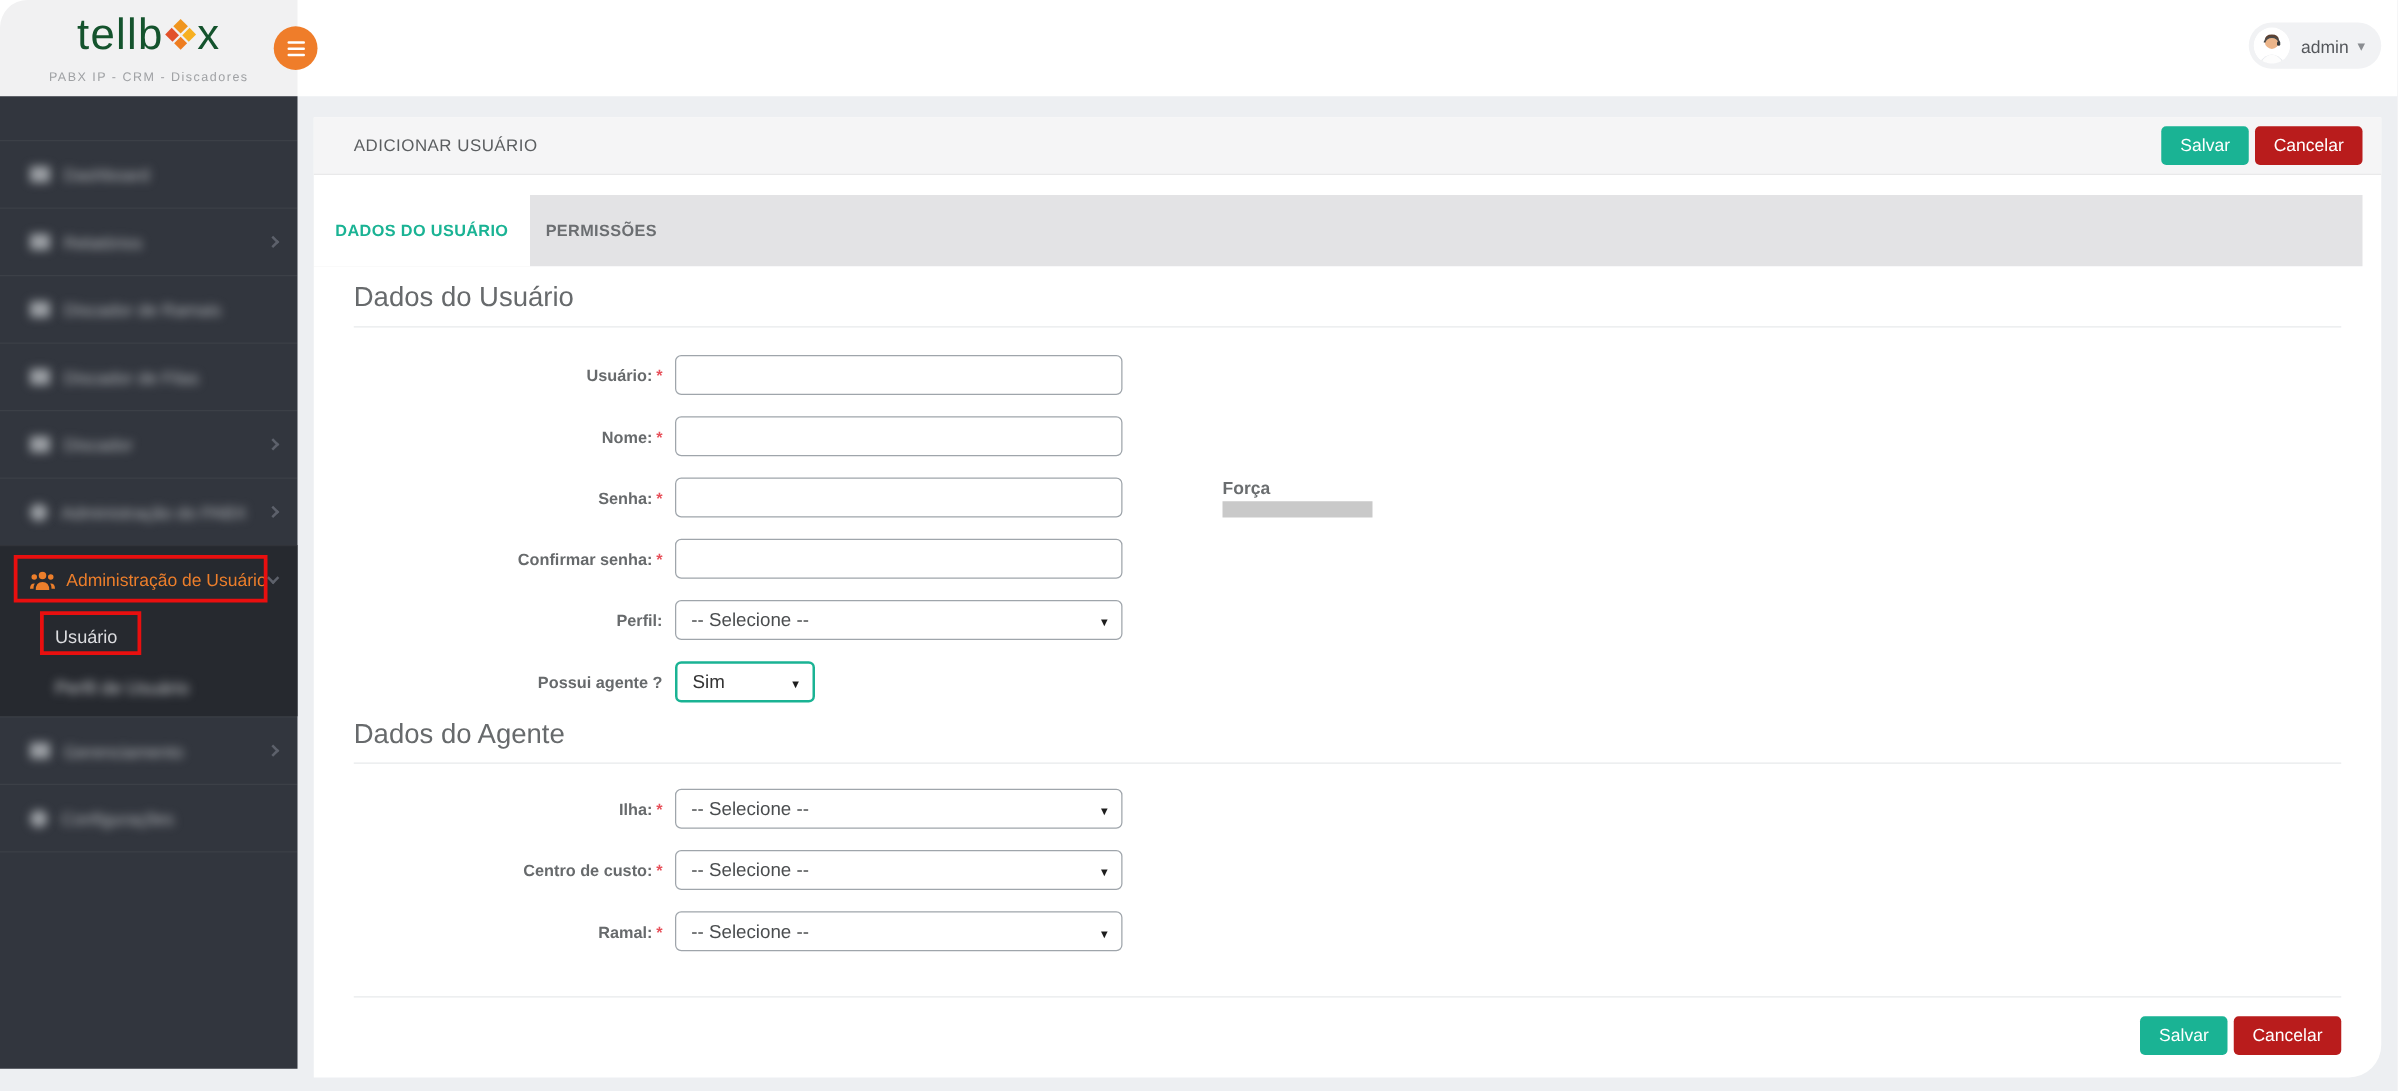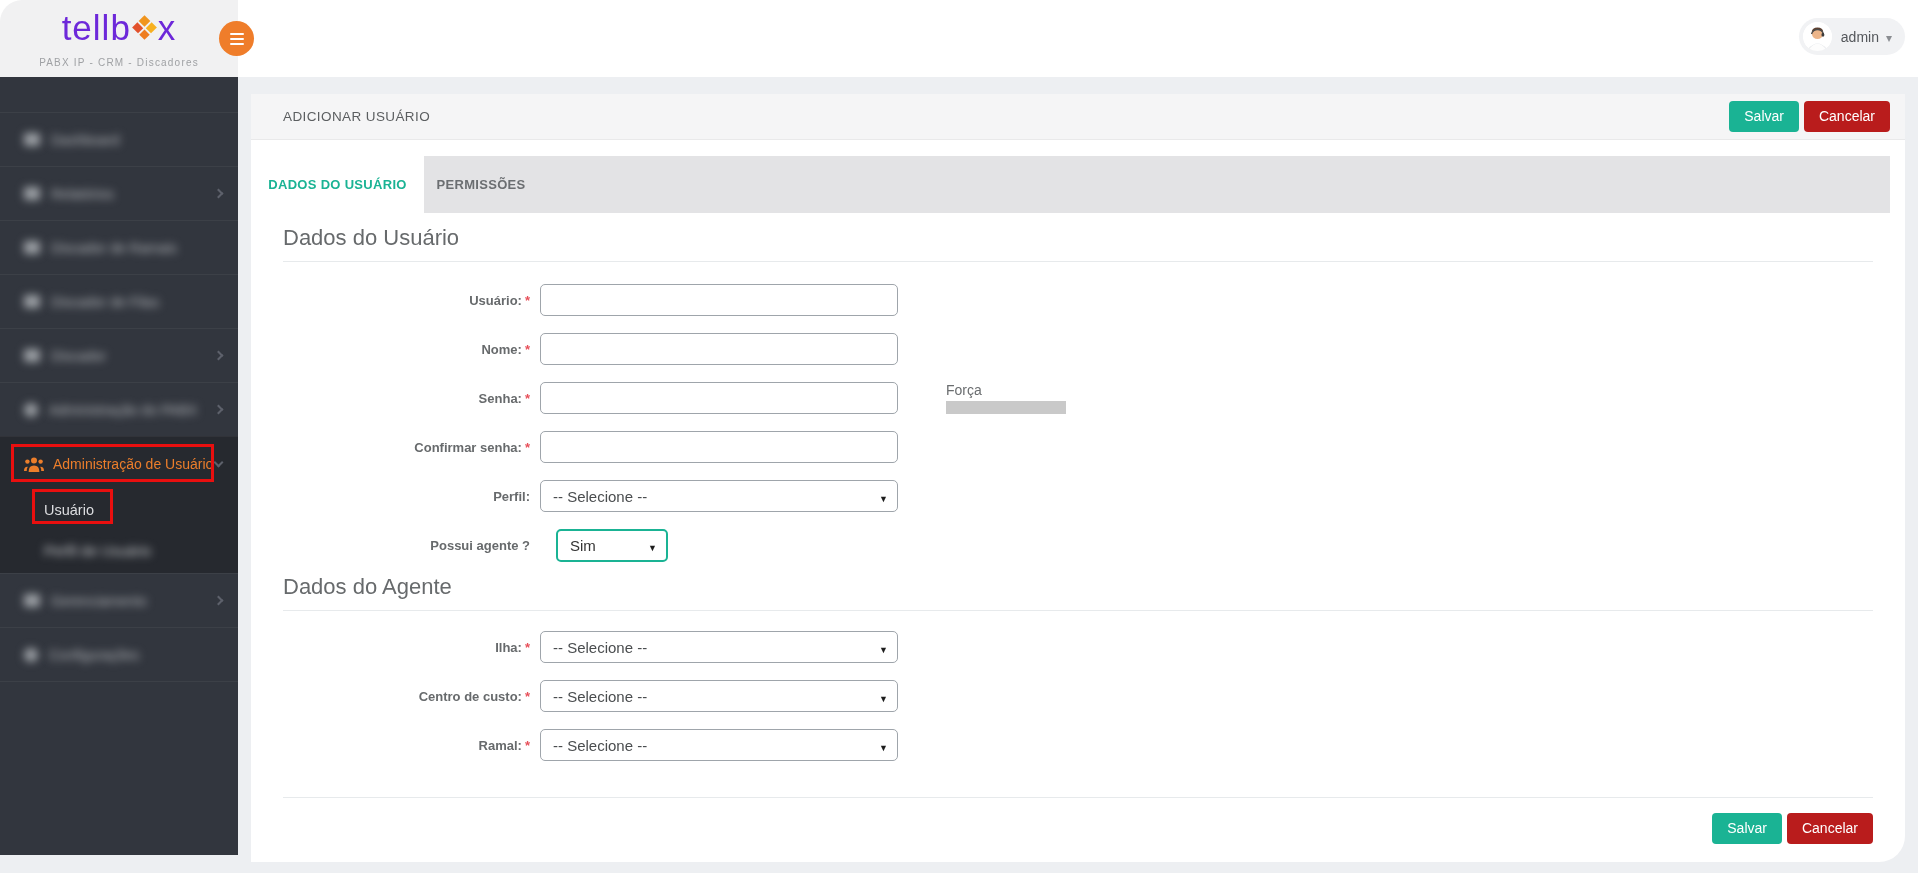--- a/index.html
+++ b/index.html
@@ -5,21 +5,21 @@
   * { box-sizing: border-box; margin: 0; padding: 0; }
   html,body { width:1918px; height:873px; overflow:hidden; }
   body { font-family:"Liberation Sans","DejaVu Sans",sans-serif; background:#e9ebee; }
   .page { position:relative; width:1918px; height:873px; background:#edeff2; }
 
   
   .topbar { position:absolute; left:0; top:0; width:1918px; height:77px; background:#ffffff; }
   .logo-block { position:absolute; left:0; top:0; width:238px; height:77px; background:#f1f1f2;
                 border-radius:22px 0 0 0; display:flex; flex-direction:column; align-items:center; justify-content:center; }
   .logo-line { display:flex; align-items:center; line-height:1; }
-  .logo-txt { font-size:35px; color:#6d28d9; letter-spacing:1px; }
+  .logo-txt { font-size:35px; color:#14532d; letter-spacing:1px; }
   .logo-diamond { width:19px; height:19px; transform:rotate(45deg) scale(.92); display:grid;
                   grid-template-columns:1fr 1fr; grid-template-rows:1fr 1fr; gap:2px; margin:0 4px; }
   .logo-diamond i:nth-child(1){background:#f0951e;} .logo-diamond i:nth-child(2){background:#f7b021;}
   .logo-diamond i:nth-child(3){background:#e2512b;} .logo-diamond i:nth-child(4){background:#ee7d20;}
   .tagline { font-size:10px; color:#9fa1a4; letter-spacing:1.2px; margin-top:12px; }
   .hamburger { position:absolute; left:219px; top:21px; width:35px; height:35px; border-radius:50%;
                background:#ef7d2a; border:none; cursor:pointer; z-index:6; display:flex; flex-direction:column;
                align-items:center; justify-content:center; gap:3px; }
   .hamburger i { width:14px; height:2px; background:#ffffff; border-radius:1px; display:block; }
   .user-pill { position:absolute; right:13px; top:18px; height:37px; background:#f1f2f4; border-radius:19px;
@@ -82,21 +82,21 @@
   .flabel { width:247px; text-align:right; font-size:13px; font-weight:700; color:#676a6c; flex:0 0 auto; }
   .req { color:#e7505a; margin-left:3px; font-weight:700; }
   .ctl-input { width:358px; height:32px; border:1px solid #9fa5ab; border-radius:5px; margin-left:10px;
                font-size:15px; color:#333; padding:0 10px; outline:none; font-family:inherit; }
   .ctl-select { width:358px; height:32px; border:1px solid #9fa5ab; border-radius:5px; margin-left:10px;
                 display:flex; align-items:center; padding:0 9px 0 12px; font-size:15px; color:#4a4d4f; cursor:pointer;
                 background:#fff; }
   .ctl-select .caret { margin-left:auto; }
   .caret::before { content:"▼"; font-size:9px; color:#1d1d1d; }
   .ctl-select.small { width:112px; height:33px; border:2px solid #1ab394; color:#333; }
-  .forca { margin-left:48px; }
+  .forca { margin-left:80px;font-weight:bold; }
   .forca-label { font-size:14px; color:#6a6d6f; }
   .forca-bar { width:120px; height:13px; background:#c9c9c9; margin-top:3px; }
 
   .footer-line { margin-top:36px; border-top:1px solid #e7eaec; }
   .footer-btns { display:flex; justify-content:flex-end; padding-top:15px; }
 </style>
 </head>
 <body>
 
 <div class="page">
@@ -248,21 +248,21 @@
         </div>
 
         <div class="frow">
           <span class="flabel"><span>Perfil:</span></span>
           <div class="ctl-select">
             <span>-- Selecione --</span>
             <span class="caret"></span>
           </div>
         </div>
 
-        <div class="frow" style="margin-bottom:12px;gap:16px;">
+        <div class="frow" style="margin-bottom:12px;">
           <span class="flabel"><span>Possui agente ?</span></span>
           <div class="ctl-select small">
             <span>Sim</span>
             <span class="caret"></span>
           </div>
         </div>
       </div>
 
       <h2 class="section-title second">Dados do Agente</h2>
 

